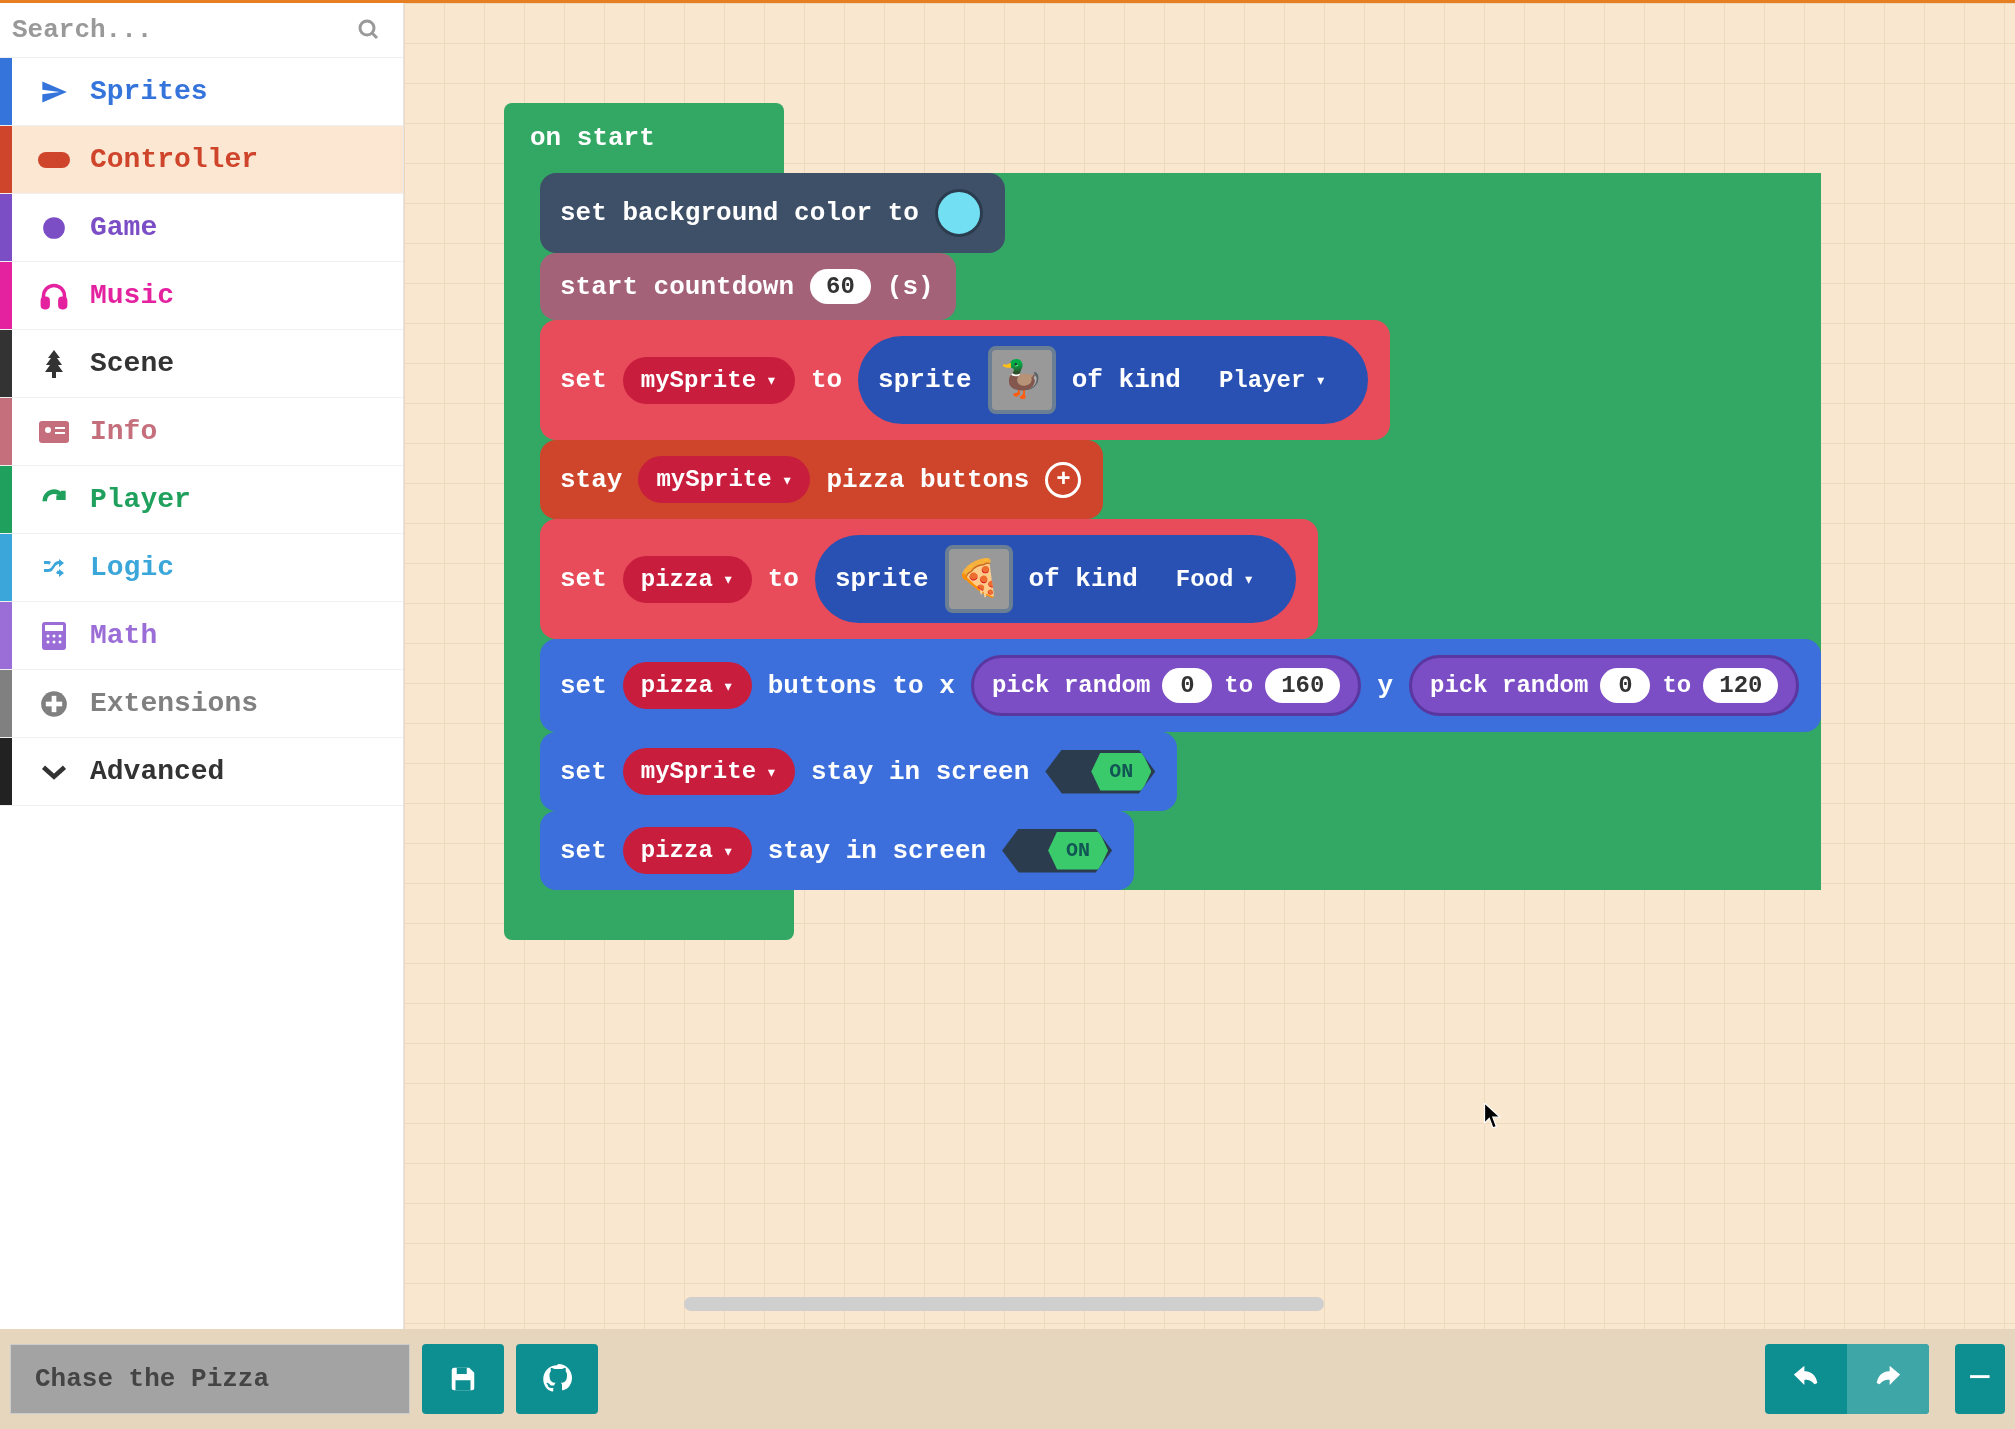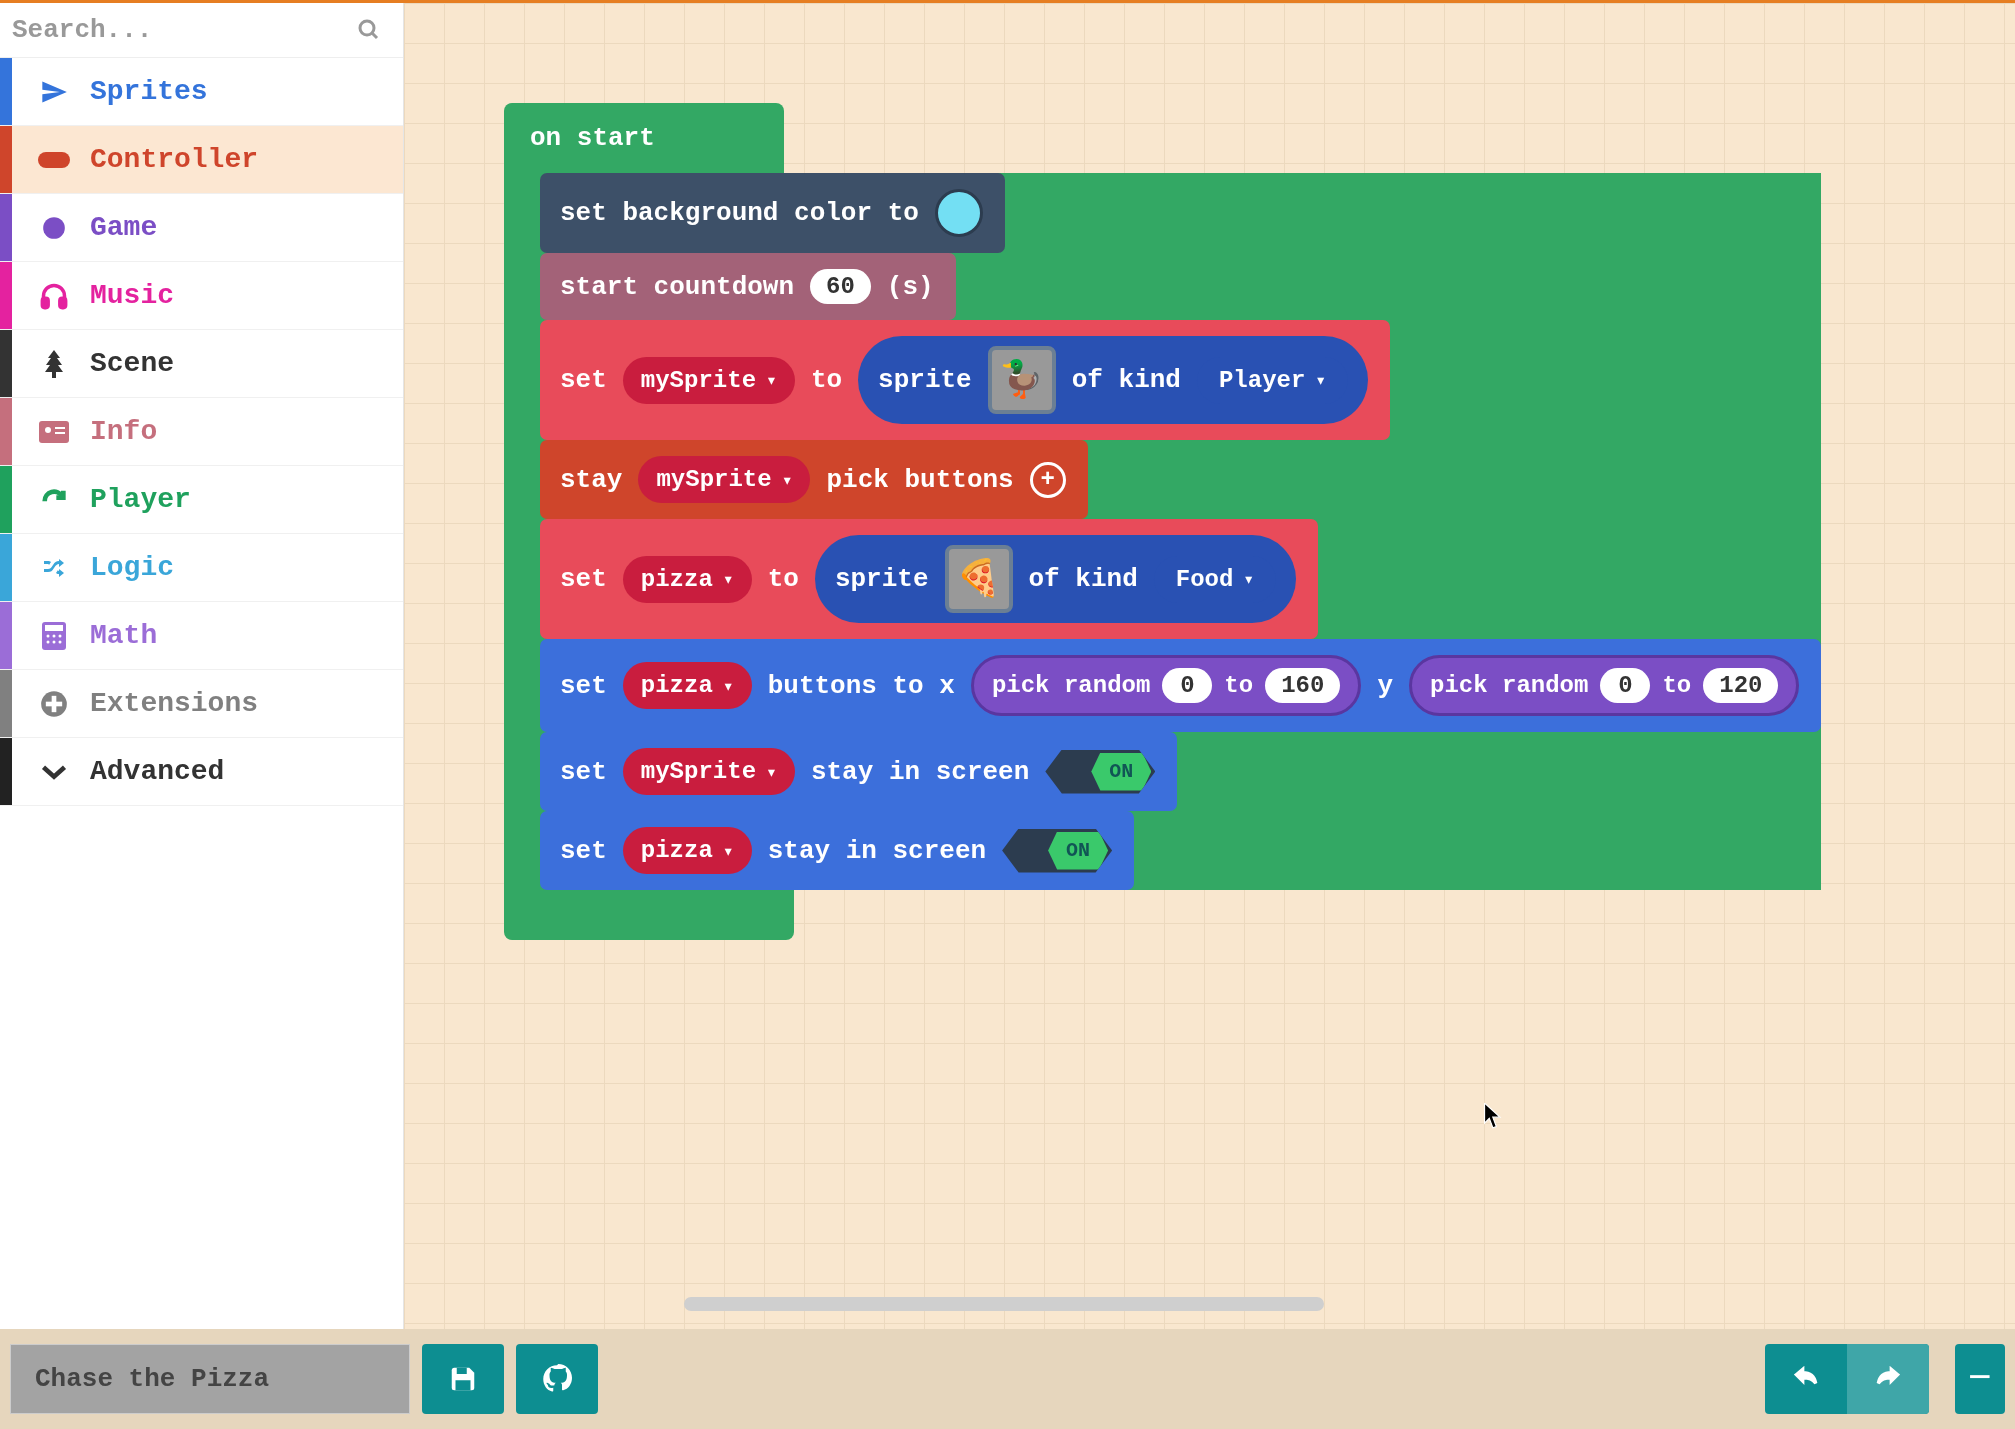--- a/index.html
+++ b/index.html
@@ -25,21 +25,21 @@
 .canvas-wrap { flex: 1; position: relative; overflow: hidden; background: #f9e7cf; }
 .grid-bg { position: absolute; inset: 0; background-image: linear-gradient(#ecd9be 1px, transparent 1px), linear-gradient(90deg, #ecd9be 1px, transparent 1px); background-size: 40px 40px; }
 .workspace { position: absolute; left: 100px; top: 100px; }
 
 
 .hat-block { background: #33a864; color: #fff; font-weight: bold; font-size: 26px; padding: 20px 26px; border-radius: 8px 8px 0 0; display: inline-block; min-width: 280px; }
 .c-body { background: #33a864; padding-left: 36px; }
 .c-foot { background: #33a864; height: 50px; border-radius: 0 0 8px 8px; width: 290px; }
 
 .stmt { color: #fff; font-weight: bold; font-size: 26px; padding: 16px 22px; display: flex; align-items: center; gap: 16px; white-space: nowrap; width: fit-content; }
-.stmt-notch { border-radius: 7px; padding-left: 20px; }
+.stmt-notch { border-radius: 16px; padding-left: 20px; }
 
 .stmt.dark { background: #3d5068; }
 .stmt.pinkish { background: #a36278; }
 .stmt.red { background: #e84b5a; }
 .stmt.orange { background: #cf452b; }
 .stmt.blue { background: #3c6fdb; }
 .pill-num { background: #fff; color: #333; border-radius: 999px; padding: 4px 16px; font-weight: bold; font-size: 24px; min-width: 50px; text-align: center; }
 .var-pill { background: #c91d3e; color: #fff; border-radius: 999px; padding: 10px 18px; display: inline-flex; align-items: center; gap: 10px; font-weight: bold; font-size: 24px; }
 .dropdown-arrow { font-size: 18px; }
 .kind-pill { background: #2951b3; color: #fff; border-radius: 999px; padding: 10px 22px; display: inline-flex; align-items: center; gap: 10px; font-weight: bold; font-size: 24px; }
@@ -241,21 +241,21 @@
                 </span>
             </span>
           </div>
 
           <div class="stmt stmt-notch orange">
             <span>stay</span>
             <span class="var-pill">
                 <span>mySprite</span>
                 <span class="dropdown-arrow">▾</span>
               </span>
-            <span>pick buttons</span>
+            <span>pizza buttons</span>
             <span class="plus-btn">+</span>
           </div>
 
           <div class="stmt stmt-notch red">
             <span>set</span>
             <span class="var-pill">
                 <span>pizza</span>
                 <span class="dropdown-arrow">▾</span>
               </span>
             <span>to</span>

